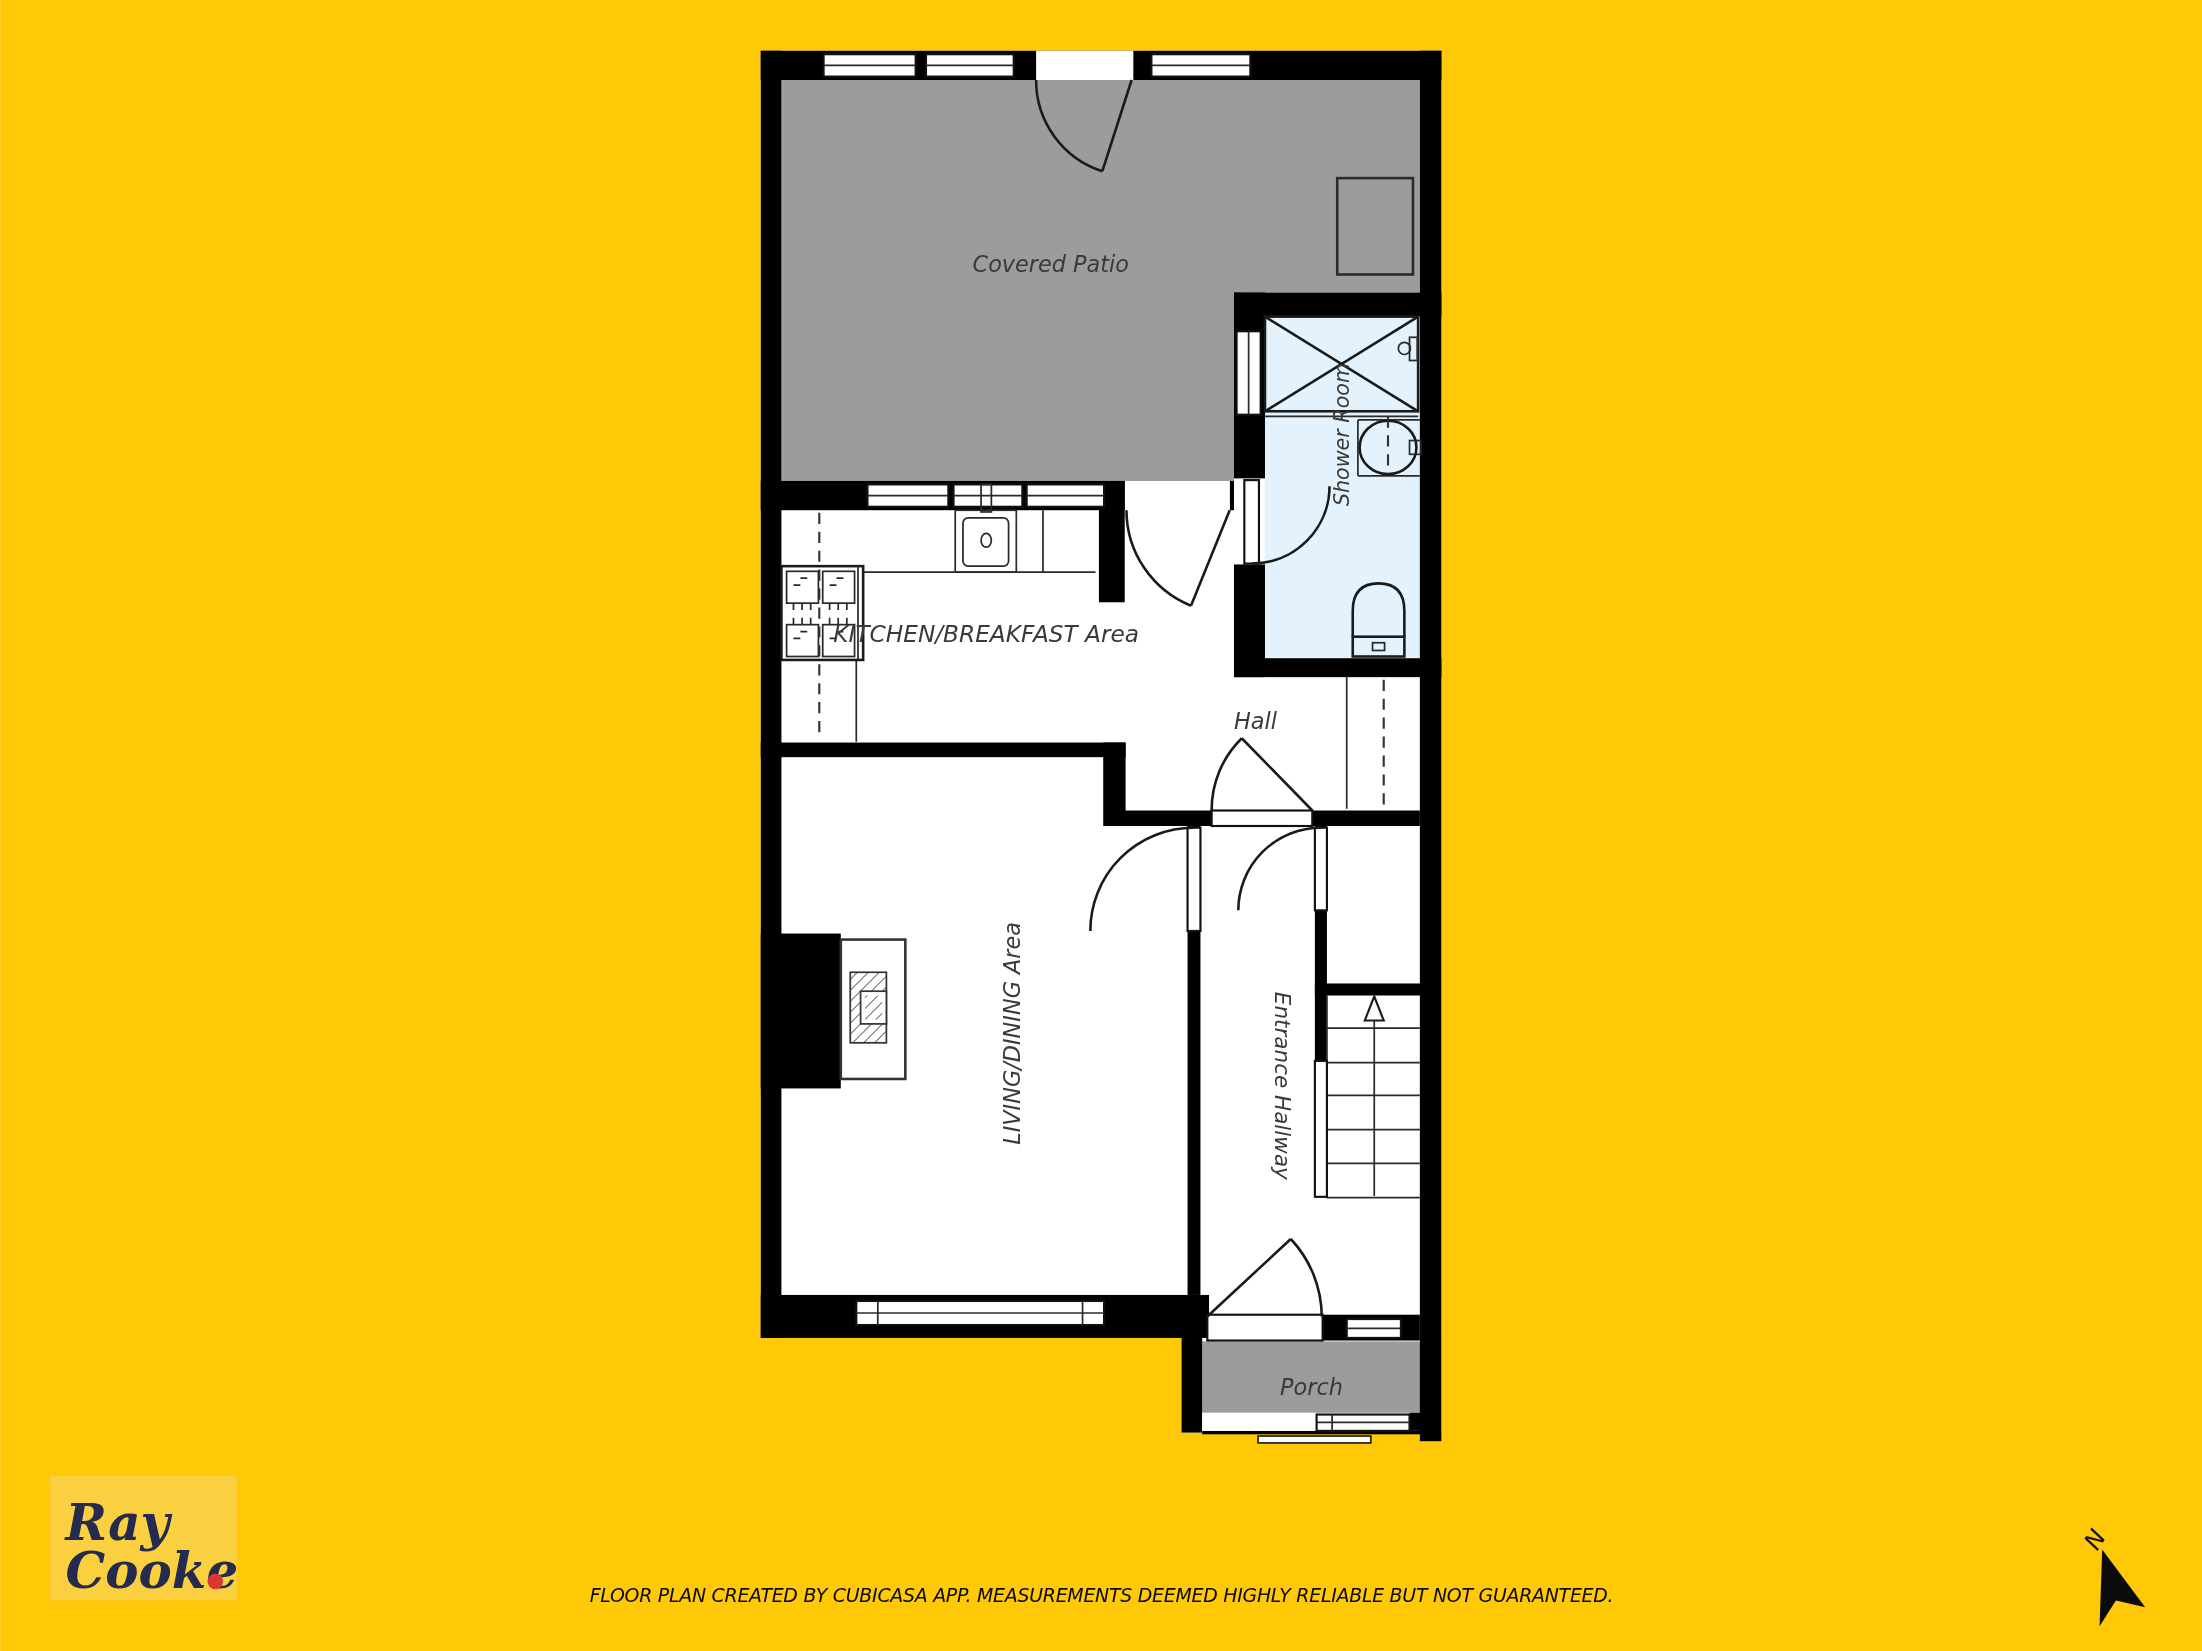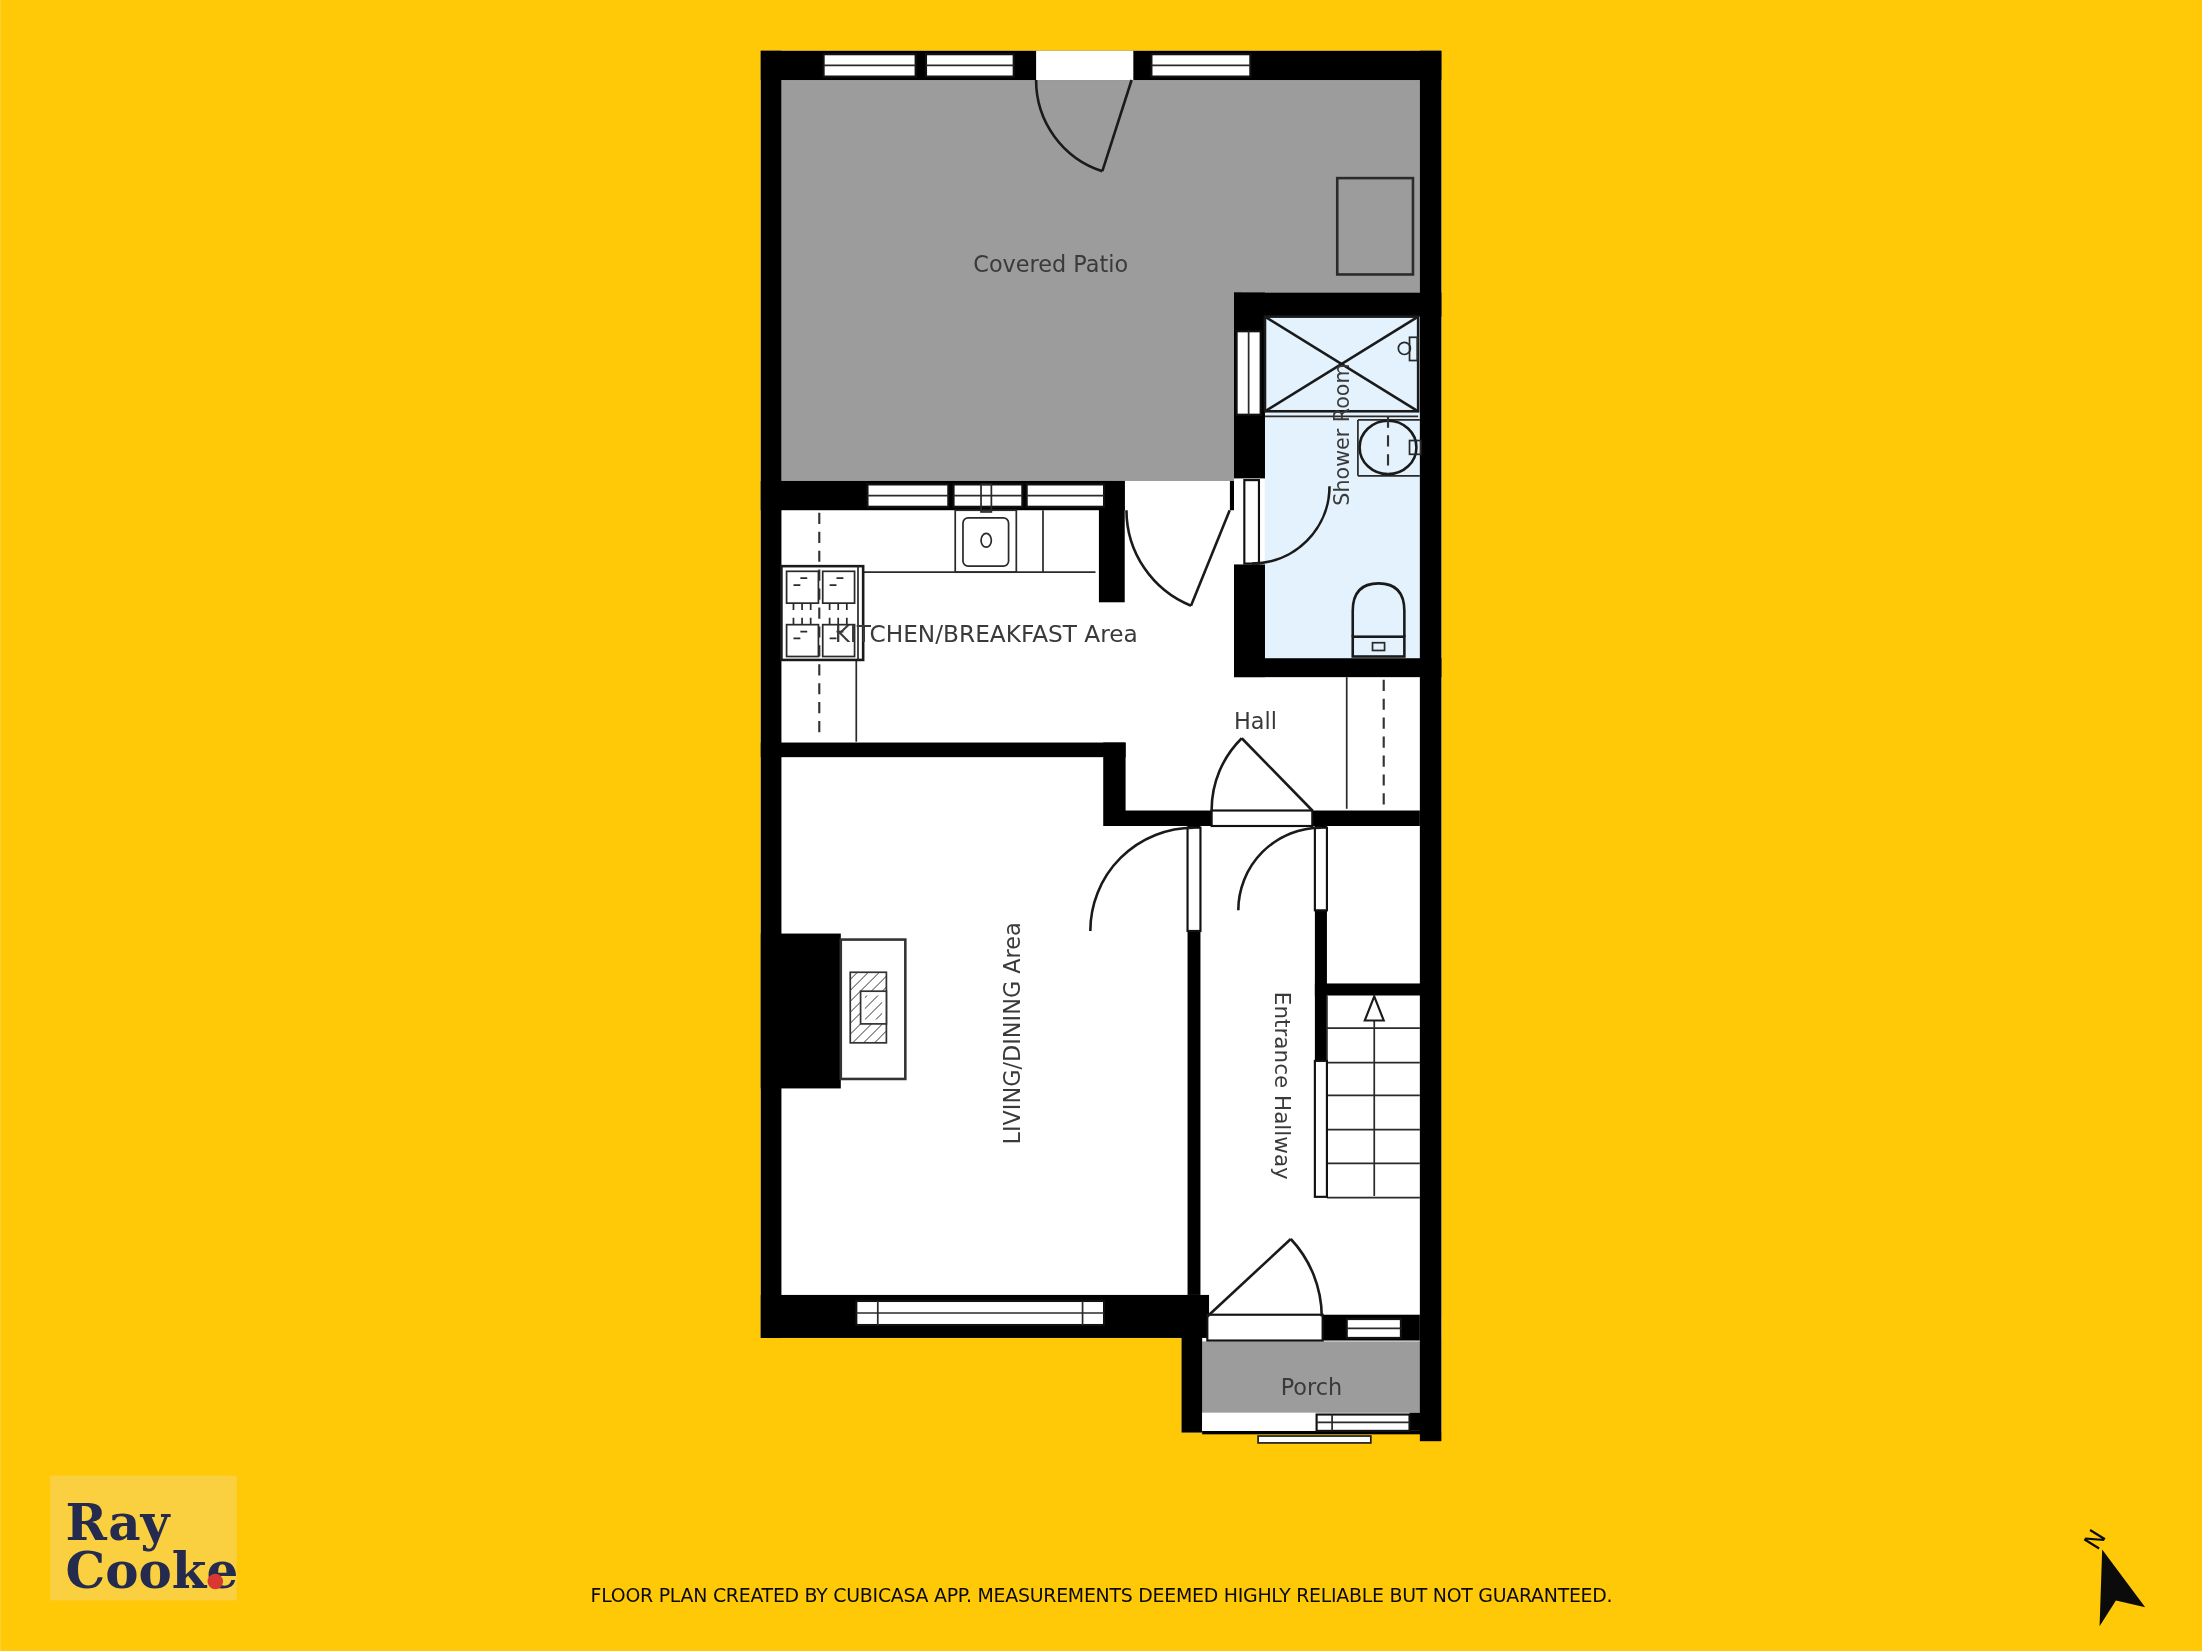--- a/index.html
+++ b/index.html
@@ -1,17 +1,17 @@
 <!DOCTYPE html>
 <html style="font-size:13.8px"><head>
 <meta charset="utf-8">
 <style>
   html,body{margin:0;padding:0;}
   body{width:2203px;height:1652px;overflow:hidden;font-family:"DejaVu Sans",sans-serif;}
-  #stage{position:relative;width:1908px;height:1652px;}
+  #stage{position:relative;width:1908px;height:1652px;font-style:italic;}
   svg{position:absolute;left:0;top:0;display:block;}
   .room-label{fill:#3a3a3a;}
   .wall{fill:#000;}
   .fixline{stroke:#1a1a1a;stroke-width:3;fill:none;}
   .thinline{stroke:#2a2a2a;stroke-width:2;fill:none;}
   .winrect{fill:#fff;stroke:#111;stroke-width:2.5;}
   .sill{fill:#fff;stroke:#111;stroke-width:2.5;}
   .dash{stroke:#333;stroke-width:2.5;fill:none;stroke-dasharray:13 9;}
   text{user-select:none;}
 </style>

